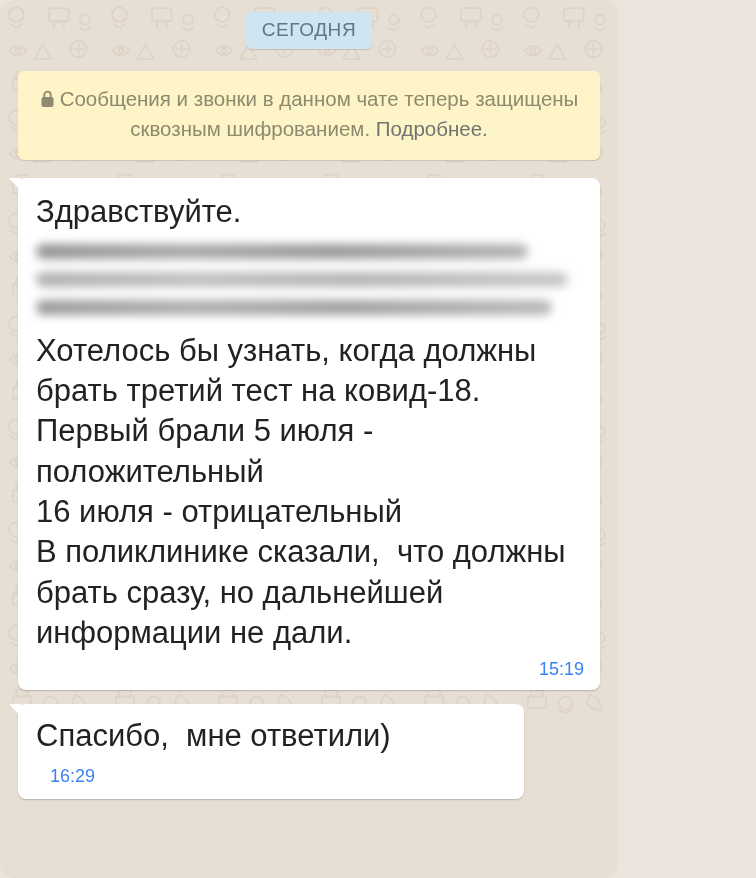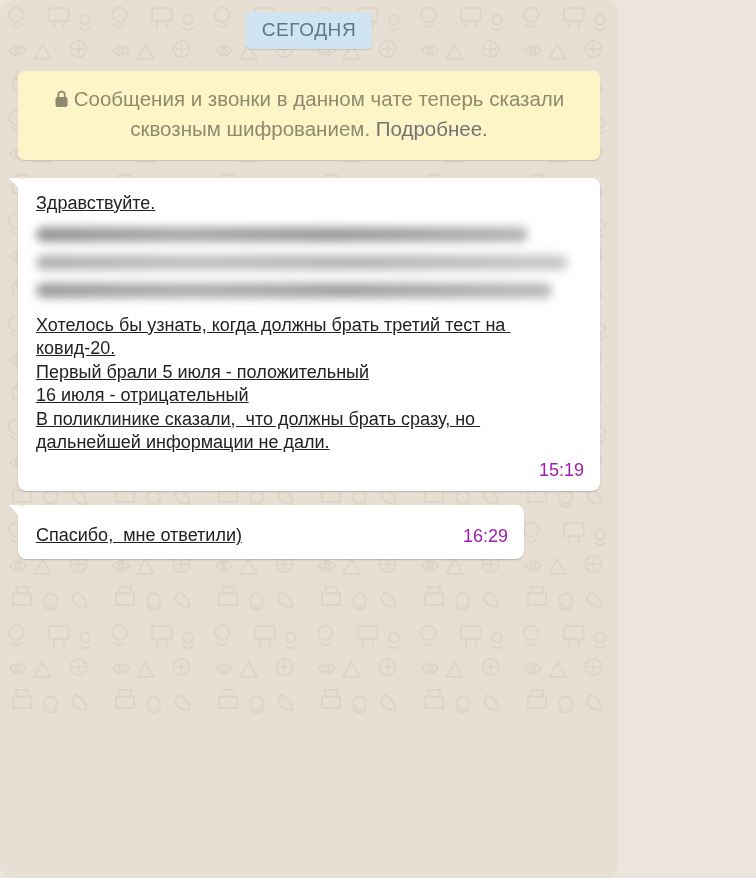--- a/index.html
+++ b/index.html
@@ -110,25 +110,24 @@
     top: 0;
     left: -9px;
     width: 0;
     height: 0;
     border-style: solid;
     border-width: 0 12px 13px 0;
     border-color: transparent #ffffff transparent transparent;
   }
 
   .msg-text {
-    font-size: 18px;
+    font-size: 31px;
     line-height: 1.30;
     white-space: pre-wrap;
     color: #222;
-    text-decoration: underline;
   }
   .msg-text.first-line {
     margin-bottom: 2px;
   }
 
   
   .redacted {
     margin: 12px 0 16px 0;
     filter: blur(5px);
   }
@@ -137,29 +136,30 @@
     border-radius: 8px;
     margin-bottom: 13px;
     background: linear-gradient(90deg,#6f6f6f 0%,#8b8b8b 30%,#777 60%,#9a9a9a 100%);
     opacity: 0.75;
   }
   .redline.l1 { width: 492px; }
   .redline.l2 { width: 532px; opacity: 0.55; }
   .redline.l3 { width: 516px; opacity: 0.7; }
 
   .time {
-    color: #a21caf;
+    color: #3b82f6;
     font-size: 18px;
     text-align: right;
     margin-top: 6px;
   }
   .bubble.short .inline-row {
     display: flex;
-    align-items: flex-end;
+    align-items: flex-start;
     justify-content: space-between;
+    flex-direction: column;
   }
   .bubble.short .time {
     margin-top: 9px;
     margin-left: 14px;
     white-space: nowrap;
   }
 
   
   #bottom-strip {
     position: absolute;
@@ -207,37 +207,37 @@
       <div class="date-chip">СЕГОДНЯ</div>
     </div>
 
     <div class="notice-row">
       <div class="notice-bubble">
         <span class="lock-icon">
           <svg width="15" height="18" viewBox="0 0 15 18" aria-hidden="true">
             <rect x="1.5" y="7" width="12" height="10" rx="2" fill="#8f8a6e"></rect>
             <path d="M4.3 7 V4.8 a3.2 3.2 0 0 1 6.4 0 V7" fill="none" stroke="#8f8a6e" stroke-width="1.8"></path>
           </svg>
-        </span><span>Сообщения и звонки в данном чате теперь сказали сквозным шифрованием.</span>
+        </span><span>Сообщения и звонки в данном чате теперь защищены сквозным шифрованием.</span>
         <span class="notice-link">Подробнее.</span>
       </div>
     </div>
 
     <div class="msg-row">
       <div class="bubble long">
         <div class="bubble-tail"></div>
         <div class="msg-text first-line">Здравствуйте.</div>
 
         <div class="redacted">
           <div class="redline l1"></div>
           <div class="redline l2"></div>
           <div class="redline l3"></div>
         </div>
 
-        <div class="msg-text">Хотелось бы узнать, когда должны брать третий тест на ковид-20.
+        <div class="msg-text">Хотелось бы узнать, когда должны брать третий тест на ковид-18.
 Первый брали 5 июля - положительный
 16 июля - отрицательный
 В поликлинике сказали,  что должны брать сразу, но дальнейшей информации не дали.</div>
         <div class="time">15:19</div>
       </div>
     </div>
 
     <div class="msg-row">
       <div class="bubble short">
         <div class="bubble-tail"></div>

